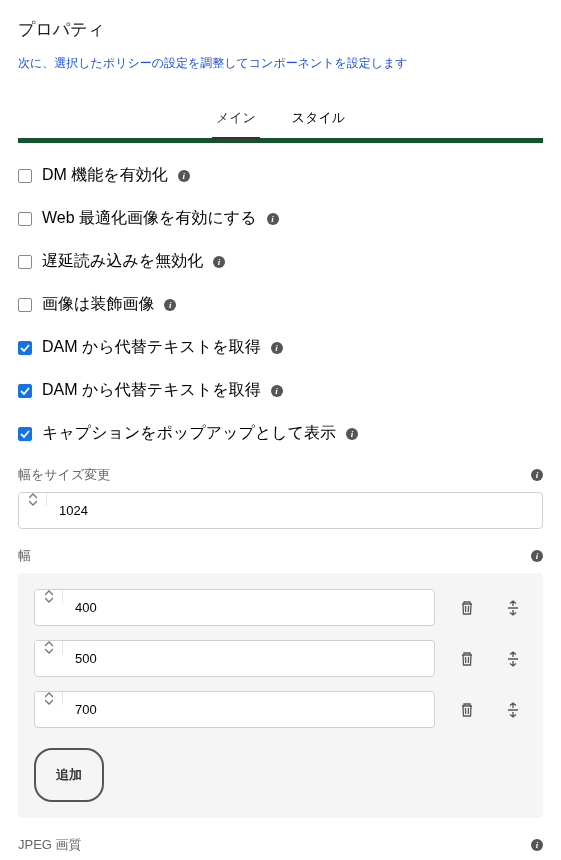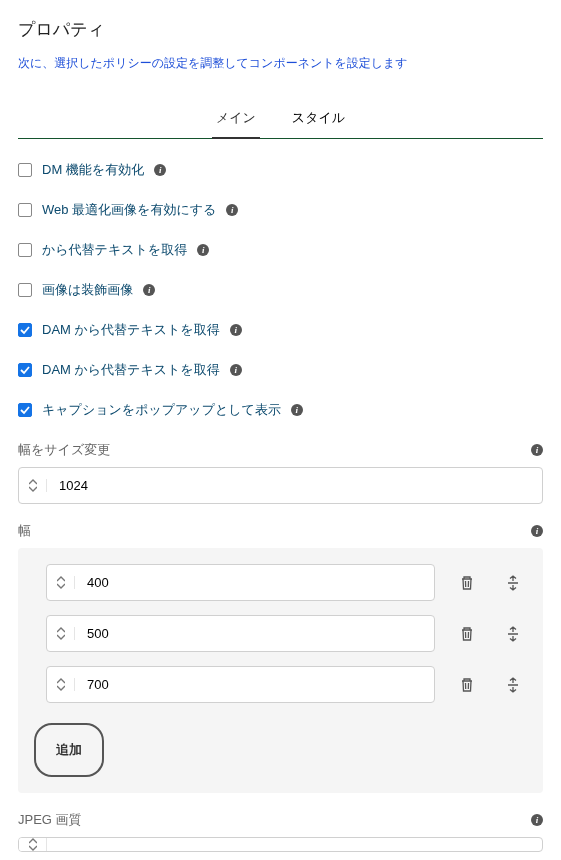--- a/index.html
+++ b/index.html
@@ -19,21 +19,21 @@
     }
     .subtitle {
       font-size: 12px;
       color: #1d4ed8;
       margin-bottom: 28px;
     }
     .tabs {
       display: flex;
       justify-content: center;
       gap: 28px;
-      border-bottom: 1px solid #14532d;
+      border-bottom: 5px solid #14532d;
       margin-bottom: 22px;
     }
     .tab {
       padding: 8px 4px 10px;
       font-size: 13px;
       color: #000000;
       cursor: pointer;
       border-bottom: 2px solid transparent;
       position: relative;
       top: 1px;
@@ -59,22 +59,22 @@
       cursor: pointer;
       flex-shrink: 0;
     }
     .checkbox.checked {
       background: #1473e6;
       border-color: #1473e6;
     }
     .checkbox.checked svg { display: block; }
     .checkbox svg { display: none; width: 10px; height: 10px; }
     .checkbox-label {
-      font-size: 13px;
-      color: #0c4a6e;
+      font-size: 16px;
+      color: #000000;
     }
     .info-icon {
       width: 12px;
       height: 12px;
       border-radius: 50%;
       background: #555;
       color: #fff;
       font-size: 9px;
       font-weight: bold;
       display: flex;
@@ -90,21 +90,21 @@
       justify-content: space-between;
       align-items: center;
       margin-bottom: 8px;
     }
     .field-label {
       font-size: 13px;
       color: #666;
     }
     .number-input-wrap {
       display: flex;
-      align-items: center;
+      align-items: flex-start;
       border: 1px solid #d0d0d0;
       border-radius: 4px;
       background: #fff;
       overflow: hidden;
     }
     .stepper {
       width: 28px;
       display: flex;
       flex-direction: column;
       align-items: center;
@@ -126,21 +126,20 @@
     .widths-panel {
       background: #f5f5f5;
       border-radius: 4px;
       padding: 16px;
     }
     .width-row {
       display: flex;
       align-items: center;
       gap: 18px;
       margin-bottom: 14px;
-      margin-left: 12px;
     }
     .width-row .number-input-wrap { flex: 1; }
     .icon-btn {
       width: 28px;
       height: 28px;
       display: flex;
       align-items: center;
       justify-content: center;
       cursor: pointer;
       color: #555;
@@ -183,21 +182,21 @@
       
     </div>
     <span class="checkbox-label">Web 最適化画像を有効にする</span>
     <span class="info-icon">i</span>
   </div>
 
   <div class="checkbox-row">
     <div class="checkbox">
       
     </div>
-    <span class="checkbox-label">から代替テキストを取得</span>
+    <span class="checkbox-label">遅延読み込みを無効化</span>
     <span class="info-icon">i</span>
   </div>
 
   <div class="checkbox-row">
     <div class="checkbox">
       
     </div>
     <span class="checkbox-label">画像は装飾画像</span>
     <span class="info-icon">i</span>
   </div>

